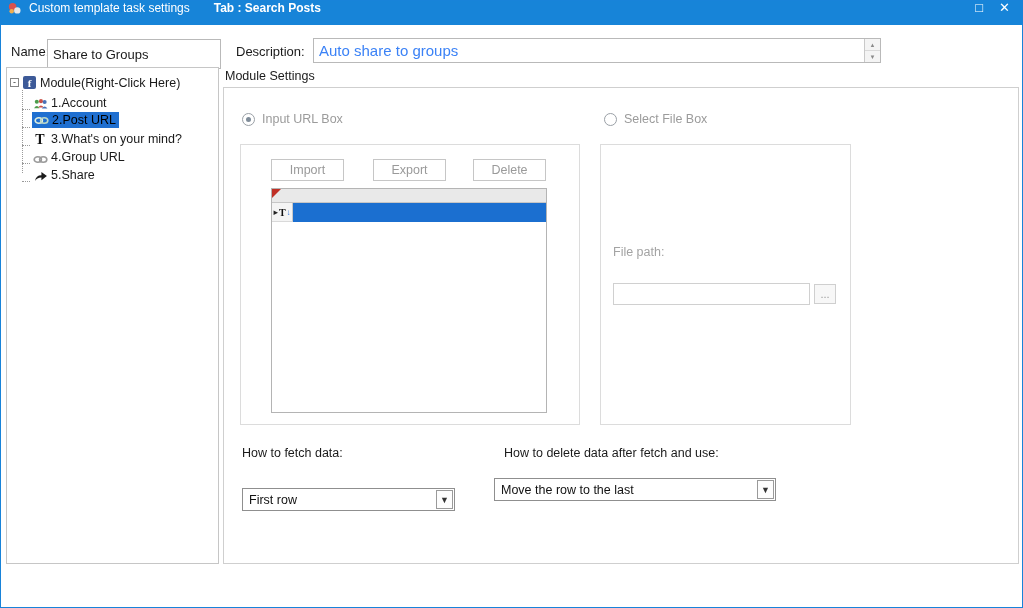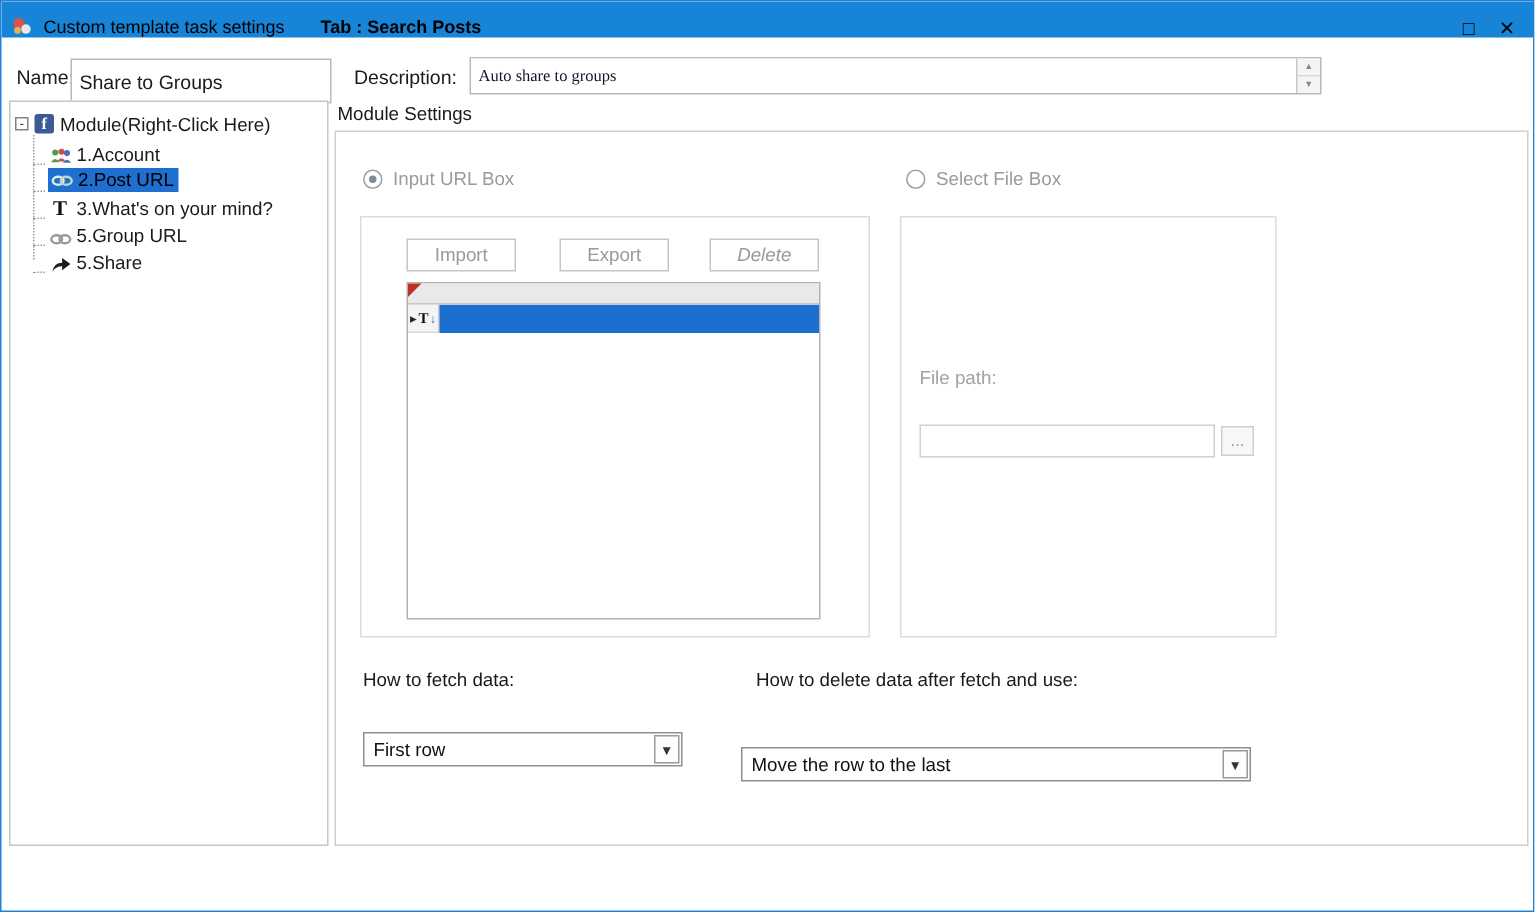--- a/index.html
+++ b/index.html
@@ -5,41 +5,41 @@
   * { margin:0; padding:0; box-sizing:border-box; }
   html,body { background:#e8e8e8; }
   body { font-family:"Liberation Sans", sans-serif; }
   .window {
     position:relative; width:1023px; height:608px; background:#ffffff;
     border:1px solid #1883d9; overflow:hidden; font-size:13px; color:#1a1a1a;
   }
   
   .titlebar {
     position:absolute; top:0; left:0; right:0; height:24px;
-    background:#1784d8; color:#000000; display:flex; align-items:flex-end;
+    background:#1784d8; color:#ffffff; display:flex; align-items:flex-start;
     font-size:12px; padding:0 6px;
   }
   .titlebar .app-icon { width:15px; height:15px; margin-right:7px; display:inline-flex; }
   .titlebar .t-title { white-space:nowrap; }
   .titlebar .t-tab { white-space:nowrap; margin-left:24px;font-weight:bold; }
   .titlebar .win-btns { margin-left:auto; display:flex; align-items:center; gap:16px; padding-right:6px; }
   .titlebar .win-btn { cursor:default; font-size:13px; line-height:1; }
   
   .lbl { position:absolute; font-size:13px; color:#1a1a1a; }
   .txt-input {
     position:absolute; border:1px solid #b9b9b9; background:#fff; font-size:13px;
     font-family:"Liberation Sans", sans-serif; padding:14px 5px; color:#1a1a1a; outline:none;
   }
   .desc-wrap {
     position:absolute; left:312px; top:37px; width:568px; height:25px;
     border:1px solid #b9b9b9; background:#fff; display:flex;
   }
   .desc-wrap input {
-    flex:1; border:none; outline:none; font-size:11px; padding:2px 5px;
-    font-family:Liberation Serif, serif; color:#0f172a;
+    flex:1; border:none; outline:none; font-size:15px; padding:2px 5px;
+    font-family:Liberation Sans, sans-serif; color:#3b82f6;
   }
   .spinner { width:16px; border-left:1px solid #c9c9c9; display:flex; flex-direction:column; background:#f4f4f4; }
   .spinner span { flex:1; display:flex; align-items:center; justify-content:center; font-size:6px; color:#8a8a8a; }
   .spinner span:first-child { border-bottom:1px solid #d9d9d9; }
   
   .tree-panel {
     position:absolute; left:5px; top:66px; width:213px; height:497px;
     border:1px solid #c6c6c6; background:#fff; padding:5px 3px; font-size:12.5px;
   }
   .tree-root-row { display:flex; align-items:center; height:19px; white-space:nowrap; }
@@ -183,21 +183,21 @@
         <span>3.What's on your mind?</span>
       </div>
       <div class="tree-item">
         <span class="joint"></span>
         <span class="node-icon">
           <svg viewBox="0 0 16 10" width="15" height="9">
             <ellipse cx="5" cy="5" rx="4" ry="3" fill="none" stroke="#9a9a9a" stroke-width="1.8"></ellipse>
             <ellipse cx="11" cy="5" rx="4" ry="3" fill="none" stroke="#9a9a9a" stroke-width="1.8"></ellipse>
           </svg>
         </span>
-        <span>5.Group URL</span>
+        <span>4.Group URL</span>
       </div>
       <div class="tree-item">
         <span class="joint"></span>
         <span class="node-icon">
           <svg viewBox="0 0 16 12" width="15" height="11">
             <path d="M2 11 Q3 4.5 9 4.5 L9 1 L15 5.5 L9 10 L9 7 Q4 7 2 11 Z" fill="#1c1c1c"></path>
           </svg>
         </span>
         <span>5.Share</span>
       </div>
@@ -212,21 +212,21 @@
       <span>Input URL Box</span>
     </div>
     <div class="radio-row" style="left:380px; top:24px;">
       <span class="radio"></span>
       <span>Select File Box</span>
     </div>
 
     <div class="sub-box" style="left:16px; top:56px; width:340px; height:281px;">
       <button class="gray-btn" style="left:30px; top:14px;">Import</button>
       <button class="gray-btn" style="left:132px; top:14px;">Export</button>
-      <button class="gray-btn" style="left:232px; top:14px;font-style:italic;">Delete</button>
+      <button class="gray-btn" style="left:232px; top:14px;">Delete</button>
       <div class="grid">
         <div class="grid-header">
           <span class="red-tri"></span>
         </div>
         <div class="grid-row">
           <span class="row-marker">
             <span>▸</span>
               <span class="ticon">T</span>
               <span class="tarrow">↓</span>
           </span>
@@ -241,20 +241,20 @@
       <button class="browse-btn">...</button>
     </div>
 
     <span class="combo-lbl" style="left:18px; top:358px;">How to fetch data:</span>
     <span class="combo-lbl" style="left:280px; top:358px;">How to delete data after fetch and use:</span>
 
     <div class="combo" style="left:18px; top:400px; width:213px;">
       <span class="val">First row</span>
       <span class="dd">▼</span>
     </div>
-    <div class="combo" style="left:270px; top:410px; width:340px;">
+    <div class="combo" style="left:270px; top:390px; width:282px;">
       <span class="val">Move the row to the last</span>
       <span class="dd">▼</span>
     </div>
   </div>
 
 
 </div>
 
 </body></html>

